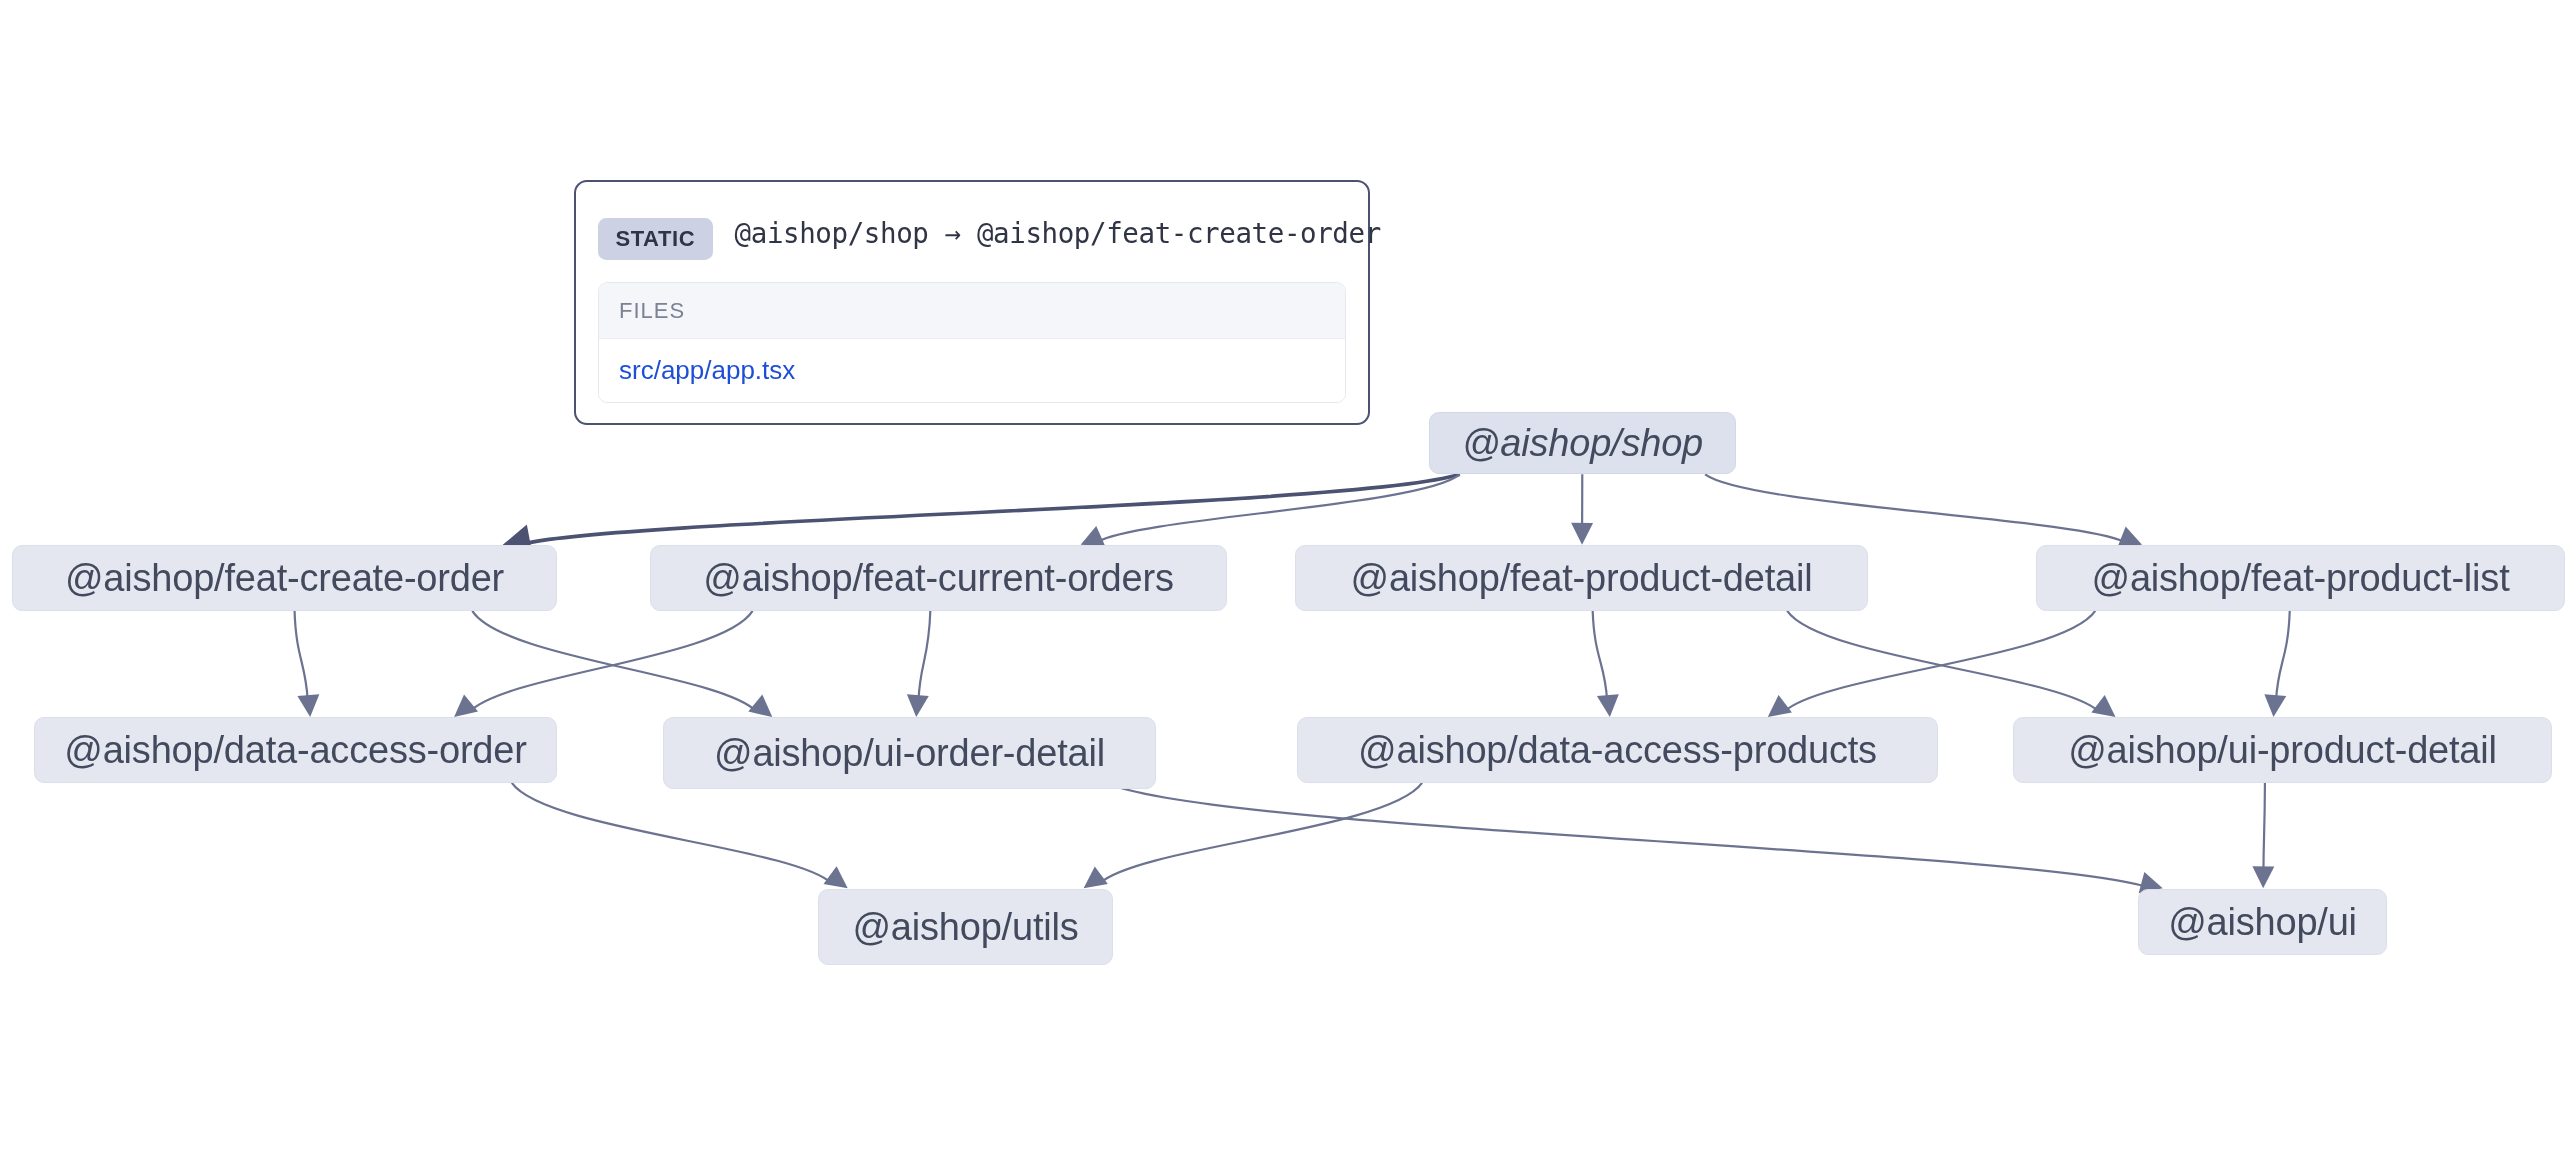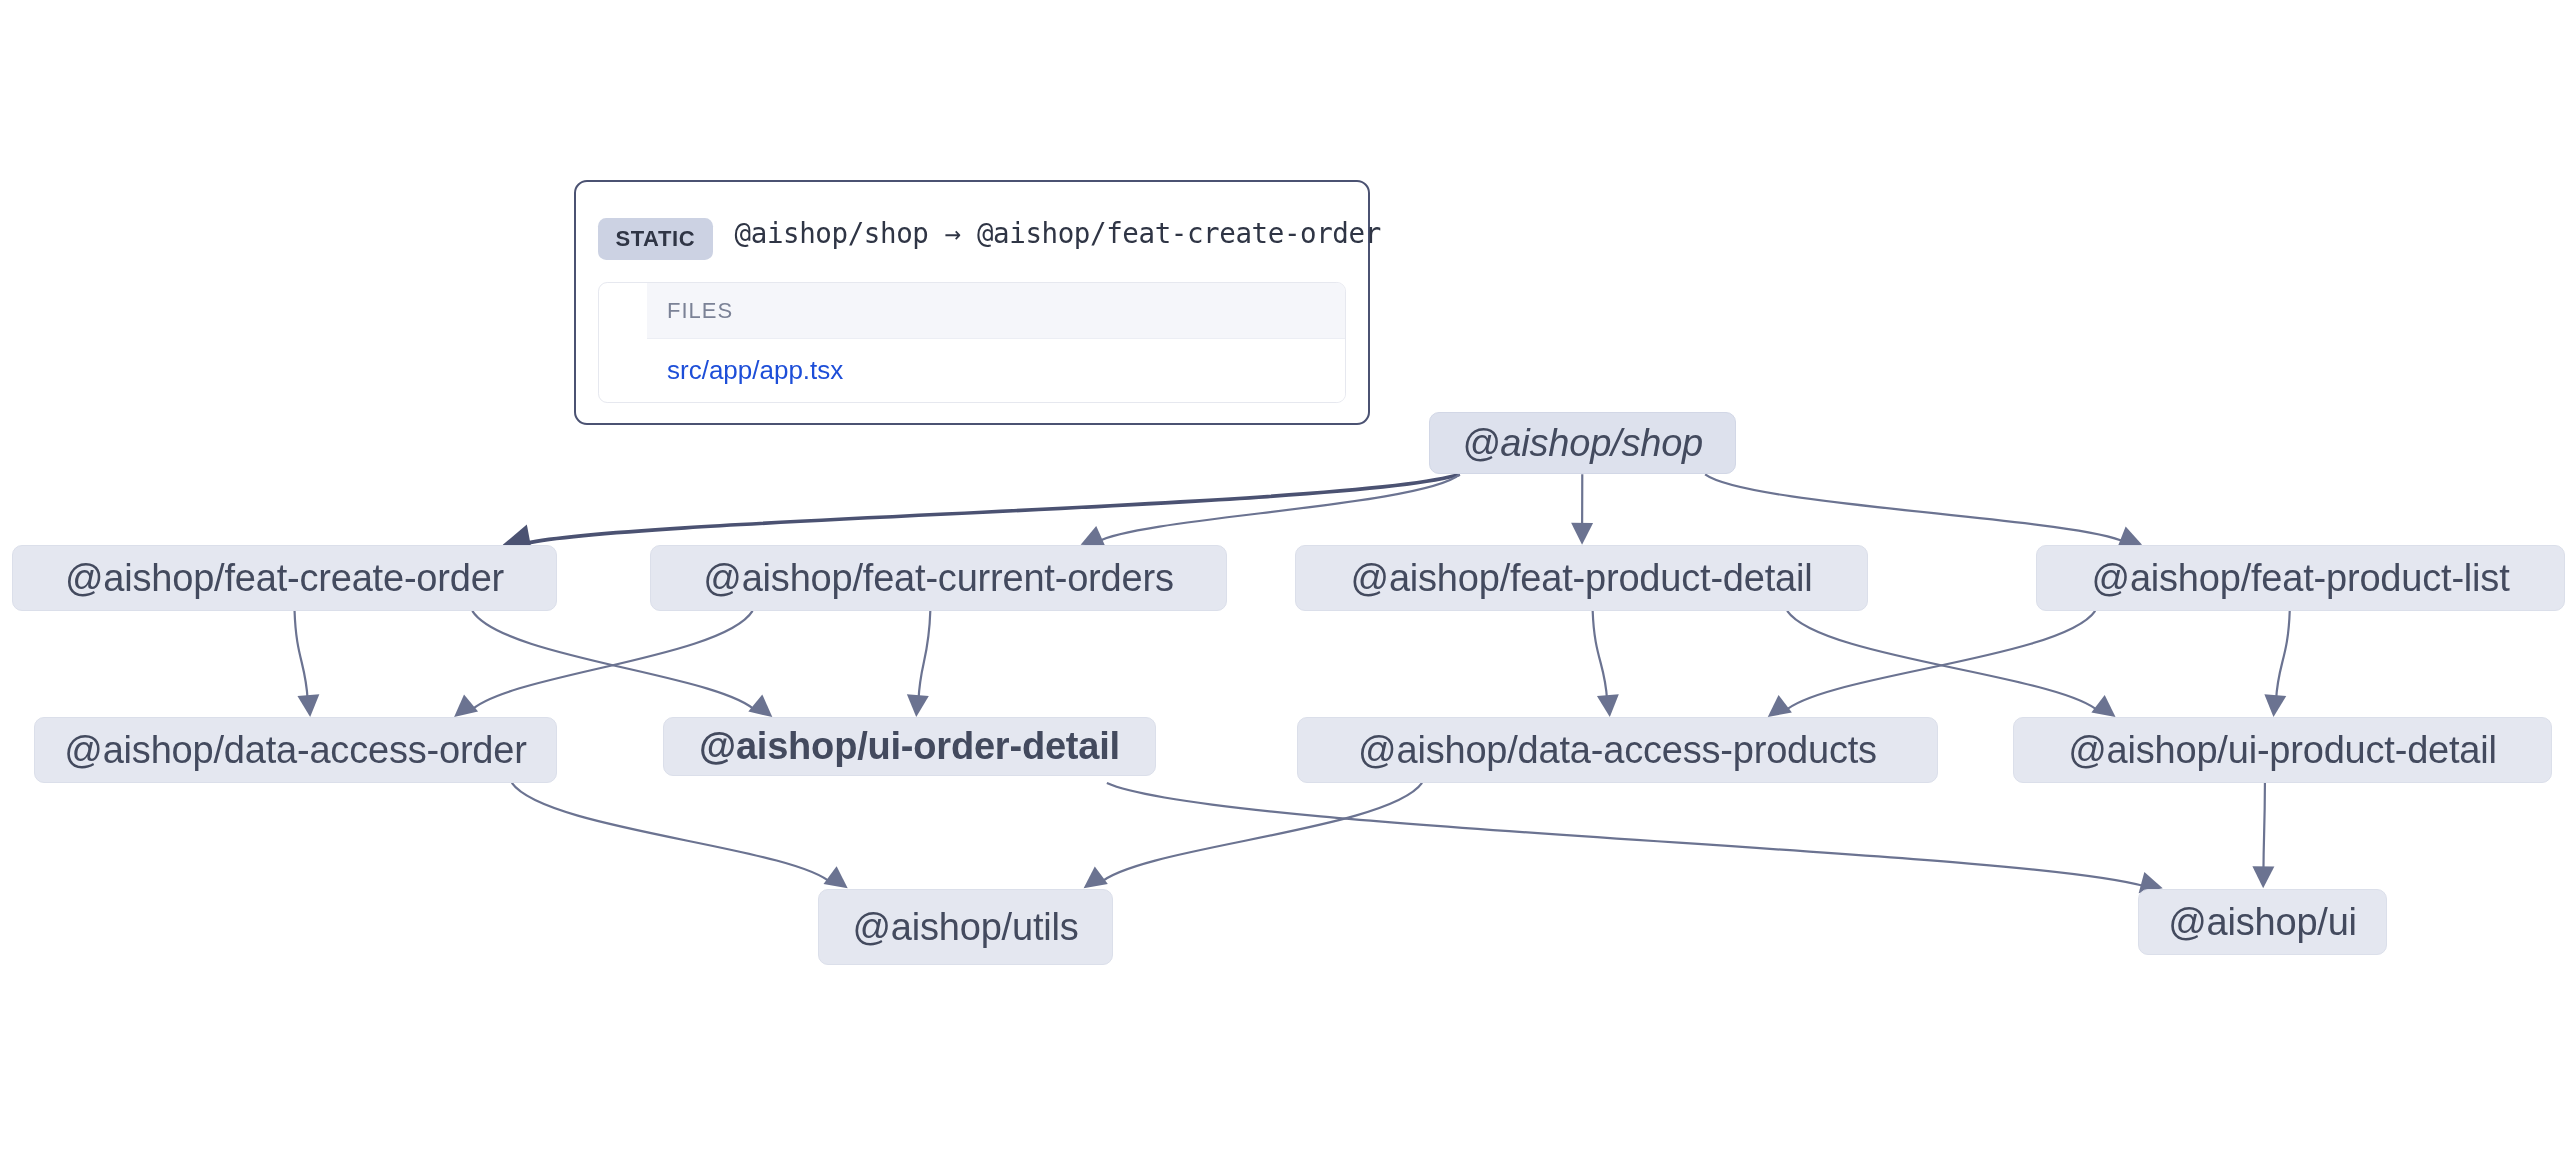--- a/index.html
+++ b/index.html
@@ -49,21 +49,21 @@
     background:#ccd2e3;color:#2f3545;
     font-size:22px;font-weight:bold;letter-spacing:0.6px;
     padding:10px 17.4px;border-radius:8.2px;line-height:1;margin-top:12px;
   }
   .tip-title{
     font-family:"DejaVu Sans Mono","Liberation Mono",monospace;
     font-size:27.5px;color:#2f3545;letter-spacing:-0.4px;white-space:nowrap;
   }
   .files-box{
     margin-top:13px;
-    border:0.9px solid #e6e8ef;border-radius:9.2px;overflow:hidden;background:#fff;padding-left:48px;
+    border:0.9px solid #e6e8ef;border-radius:9.2px;overflow:hidden;background:#fff;
   }
   .files-head{
     background:#f5f6fa;color:#7b8296;
     font-size:22px;letter-spacing:1px;
     padding:14.7px 20px;border-bottom:0.9px solid #eceef4;
   }
   .file-row{
     background:#ffffff;color:#1d4ed8;font-size:26px;
     padding:15.6px 20px;
   }
@@ -120,21 +120,21 @@
       </div>
       <div class="node" style="left: 1295px; top: 545px; width: 573px; height: 66px;">
         <span>@aishop/feat-product-detail</span>
       </div>
       <div class="node" style="left: 2036px; top: 545px; width: 529px; height: 66px; text-align: center;">
         <span>@aishop/feat-product-list</span>
       </div>
       <div class="node" style="left: 34px; top: 717px; width: 523px; height: 66px;">
         <span>@aishop/data-access-order</span>
       </div>
-      <div class="node" style="left: 663px; top: 717px; width: 493px; height: 59px; font-weight: bold;">
+      <div class="node" style="left: 663px; top: 717px; width: 493px; height: 72px;">
         <span>@aishop/ui-order-detail</span>
       </div>
       <div class="node" style="left: 1297px; top: 717px; width: 641px; height: 66px;">
         <span>@aishop/data-access-products</span>
       </div>
       <div class="node" style="left: 1997px; top: 717px; width: 539px; height: 66px; margin-left: 16px;">
         <span>@aishop/ui-product-detail</span>
       </div>
       <div class="node" style="left: 818px; top: 889px; width: 295px; height: 76px;">
         <span>@aishop/utils</span>

